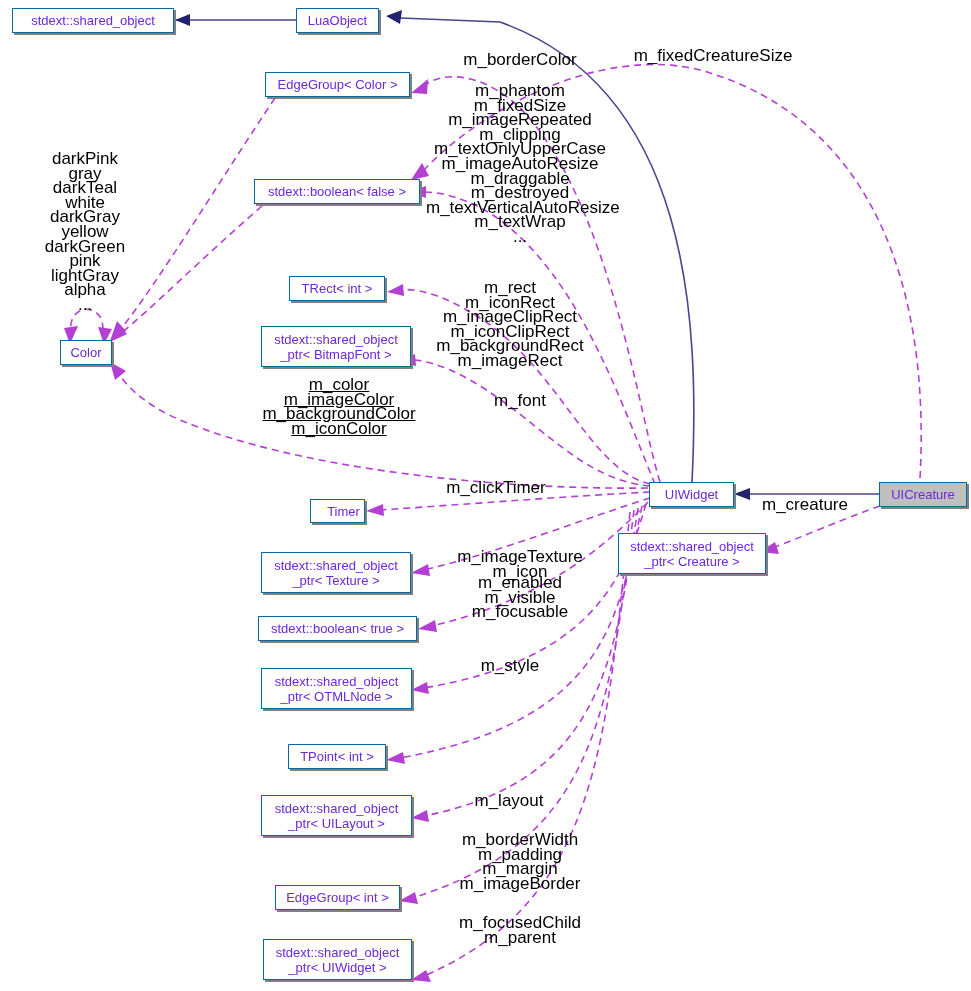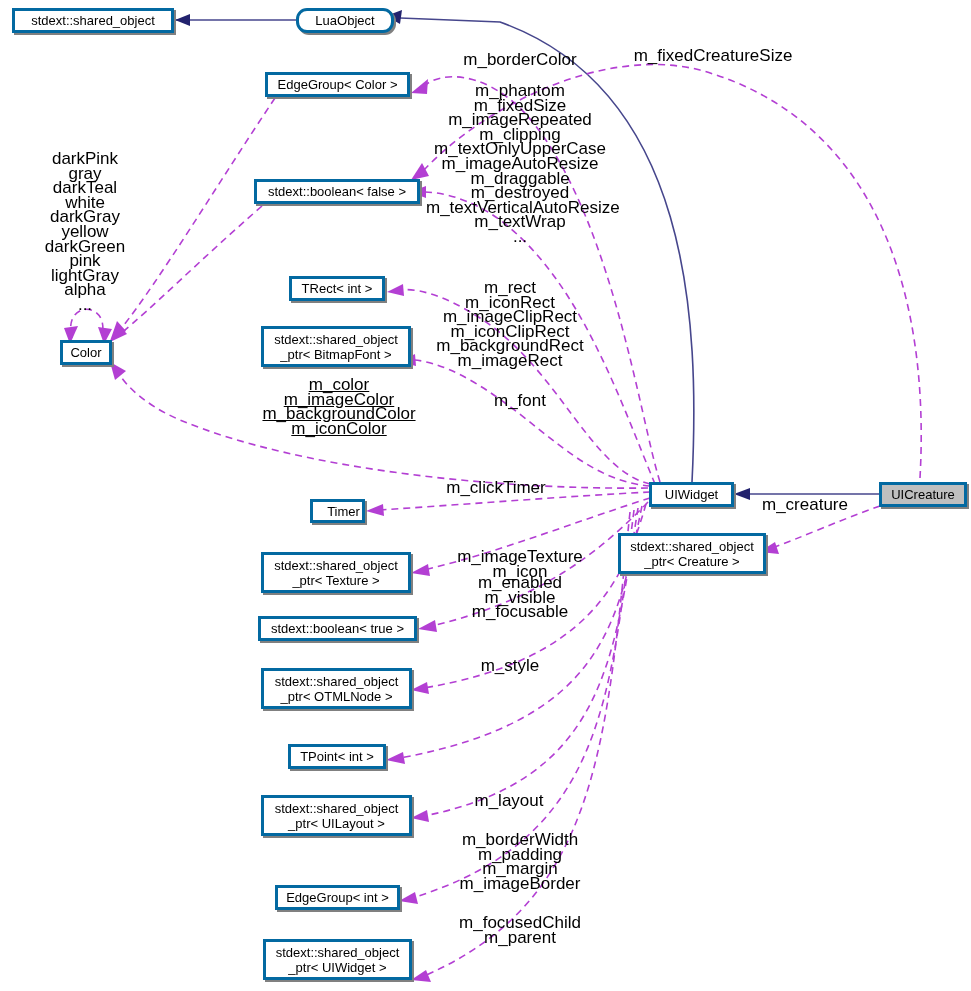--- a/index.html
+++ b/index.html
@@ -13,27 +13,27 @@
     width:971px;
     height:991px;
     background:#ffffff;
     overflow:hidden;
   }
   
   .node{
     position:absolute;
     box-sizing:border-box;
     background:#ffffff;
-    border:3px solid #0369a1;
+    border:1px solid #0369a1;
     box-shadow:2px 2px 0 0 #808080;
     display:flex;
     align-items:center;
     justify-content:center;
     text-align:center;
-    color:#000000;
+    color:#6d28d9;
     font-size:13px;
     line-height:15px;
     white-space:pre;
     letter-spacing:0px;
     z-index:5;
   }
   .node.highlight{
     background:#bfbfbf;
   }
   
@@ -136,21 +136,21 @@
     <path class="dash" d="M 630 512 C 606 740 600 900 424 976"></path>
     <polygon class="ahp" points="411,980 426,970 431,982"></polygon>
 
     <path class="dash" d="M 880 506 C 840 520 800 538 772 548"></path>
     <polygon class="ahp" points="759,552 775,542 779,554"></polygon>
 
   </svg>
 
   <div class="node" style="left:12px;top:8px;width:162px;height:25px;">stdext::shared_object</div>
 
-  <div class="node" style="left:296px;top:8px;width:98px;height:25px;border-radius:11px;">LuaObject</div>
+  <div class="node" style="left:296px;top:8px;width:83px;height:25px;">LuaObject</div>
 
   <div class="node" style="left:265px;top:72px;width:145px;height:25px;">EdgeGroup&lt; Color &gt;</div>
 
   <div class="node" style="left:254px;top:179px;width:166px;height:25px;">stdext::boolean&lt; false &gt;</div>
 
   <div class="node" style="left:60px;top:340px;width:52px;height:25px;">Color</div>
 
   <div class="node" style="left:289px;top:276px;width:96px;height:25px;">TRect&lt; int &gt;</div>
 
   <div class="node" style="left:261px;top:326px;width:150px;height:41px;">stdext::shared_object

